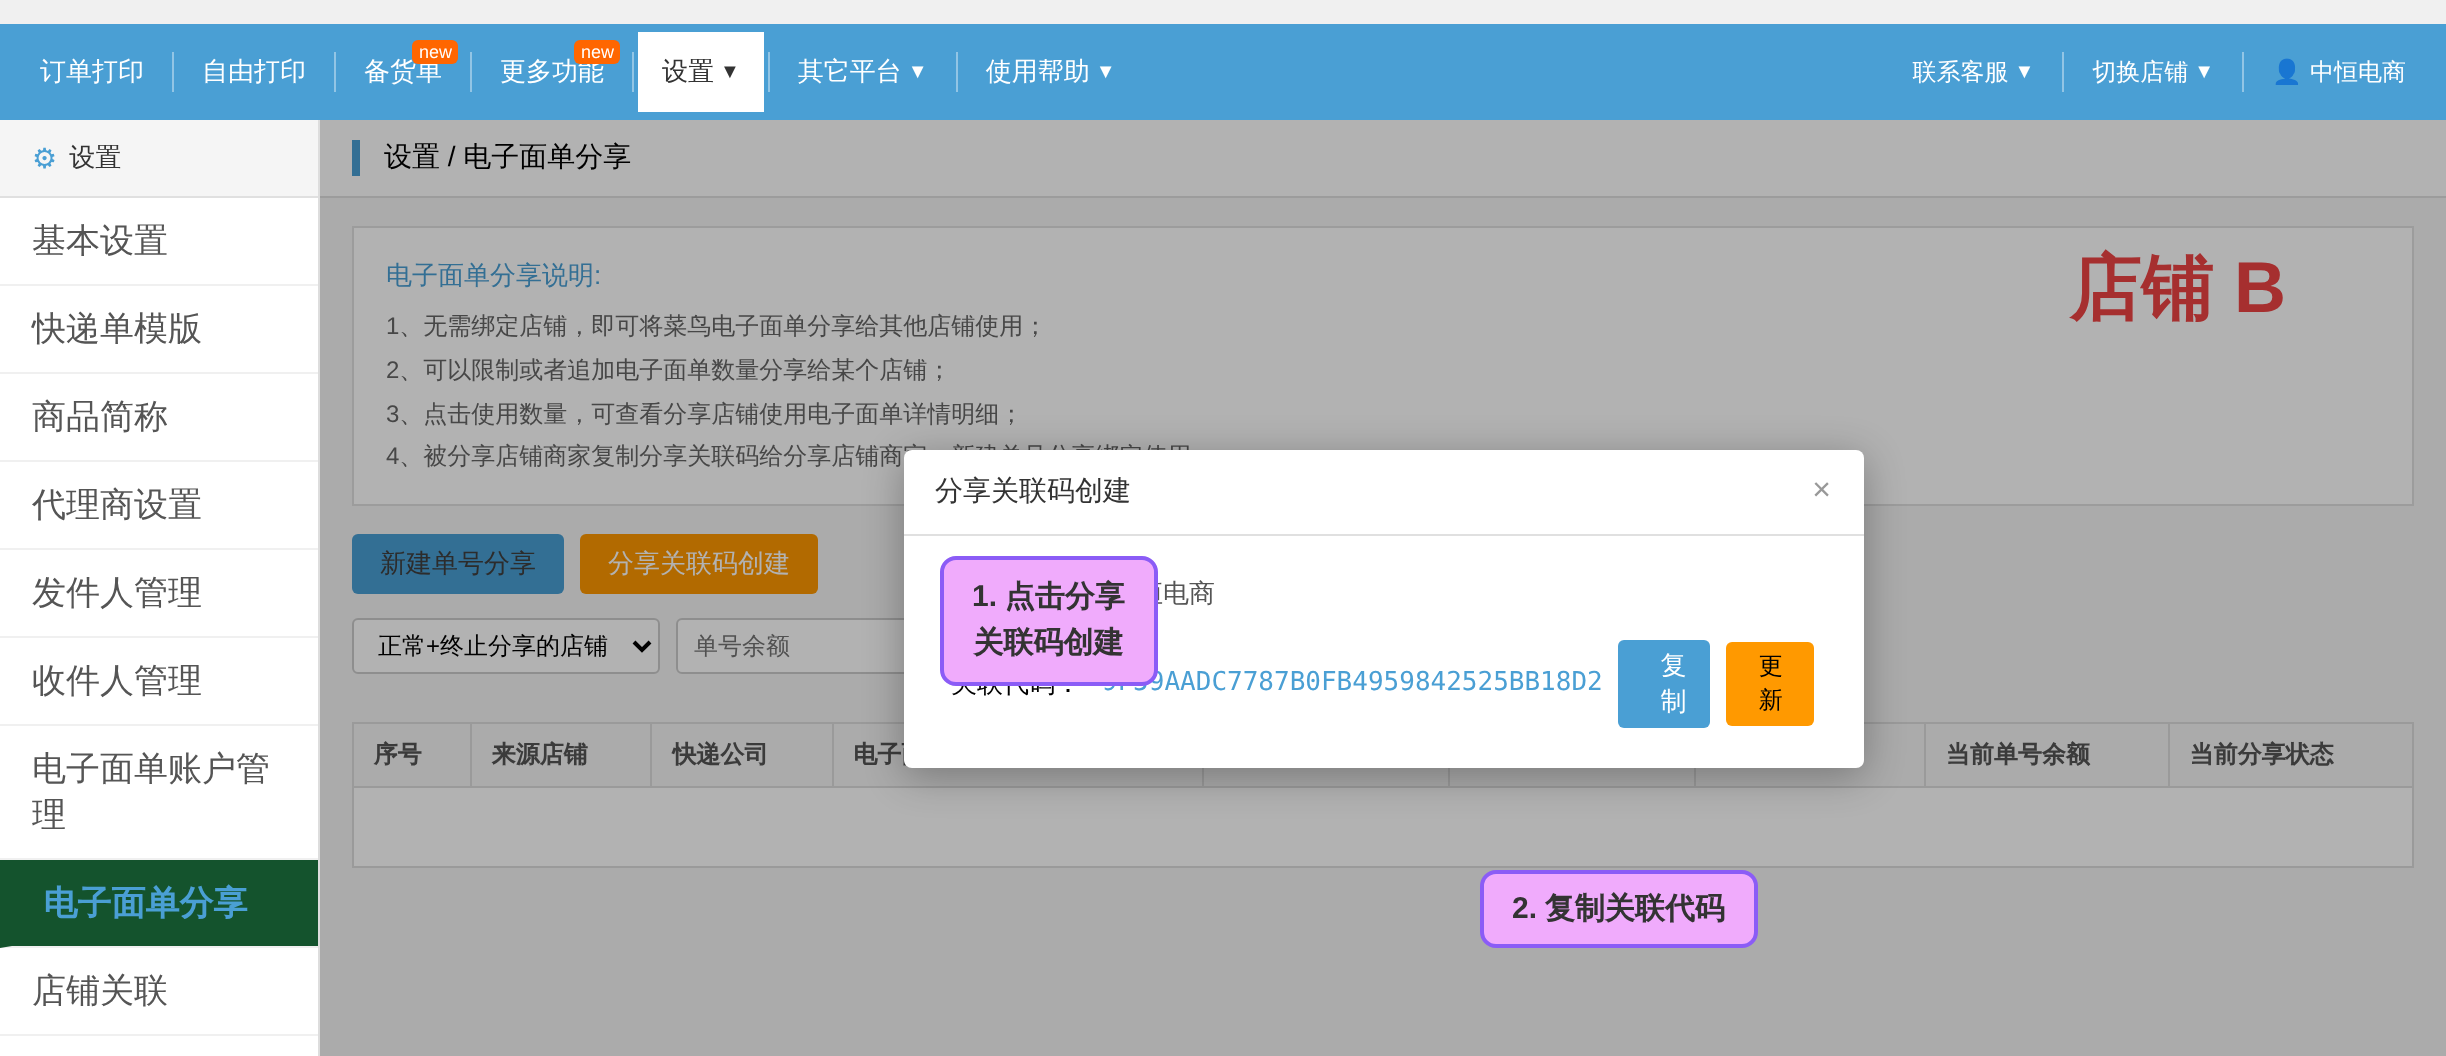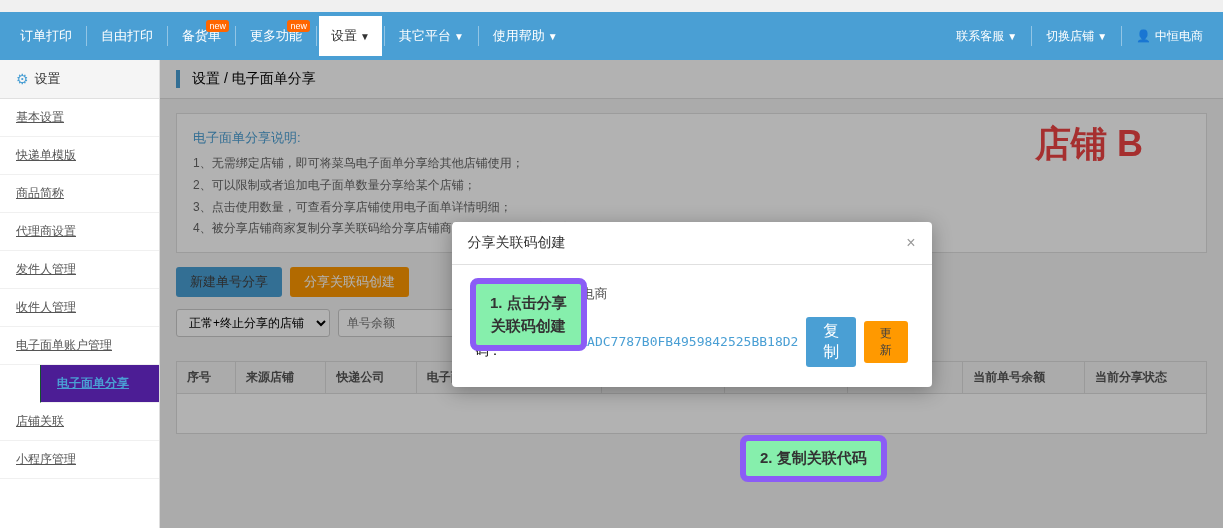--- a/index.html
+++ b/index.html
@@ -73,30 +73,28 @@
       display: flex;
       align-items: center;
       gap: 6px;
       border-bottom: 1px solid #e0e0e0;
     }
     .sidebar-header .gear-icon { color: #4a9fd4; font-size: 14px; }
     .sidebar-item {
       padding: 10px 16px;
       color: #555;
       cursor: pointer;
-      font-size: 12px;
+      font-size: 17px;
       border-bottom: 1px solid #f0f0f0;
-      text-decoration: underline;
     }
     .sidebar-item.active {
-      background: #4c1d95;
+      background: #14532d;
       color: #4a9fd4;
       font-weight: bold;
-      border-left: 1px solid #14532d;
-      margin-left: 40px;
+      border-left: 6px solid #14532d;
     }
 
     
     .content {
       flex: 1;
       background: #f5f5f5;
       overflow: auto;
       padding: 0;
       position: relative;
     }
@@ -274,37 +272,38 @@
       font-size: 13px;
       font-family: monospace;
     }
     .btn-copy {
       background: #4a9fd4;
       color: #fff;
       border: none;
       padding: 4px 12px;
       border-radius: 3px;
       cursor: pointer;
-      font-size: 16px;
+      font-size: 13px;
+      text-align: right;
     }
     .btn-refresh {
       background: #f90;
-      color: #404040;
+      color: #000000;
       border: none;
       padding: 4px 12px;
       border-radius: 3px;
       cursor: pointer;
       font-size: 12px;
     }
 
     
     .tooltip-bubble {
       position: absolute;
-      background: #86efac;
-      border: 6px solid #8b5cf6;
+      background: #f0abfc;
+      border: 2px solid #8b5cf6;
       border-radius: 8px;
       padding: 8px 14px;
       font-size: 15px;
       font-weight: bold;
       color: #333;
       z-index: 200;
       white-space: nowrap;
     }
     .tooltip-bubble::after {
       content: '';

